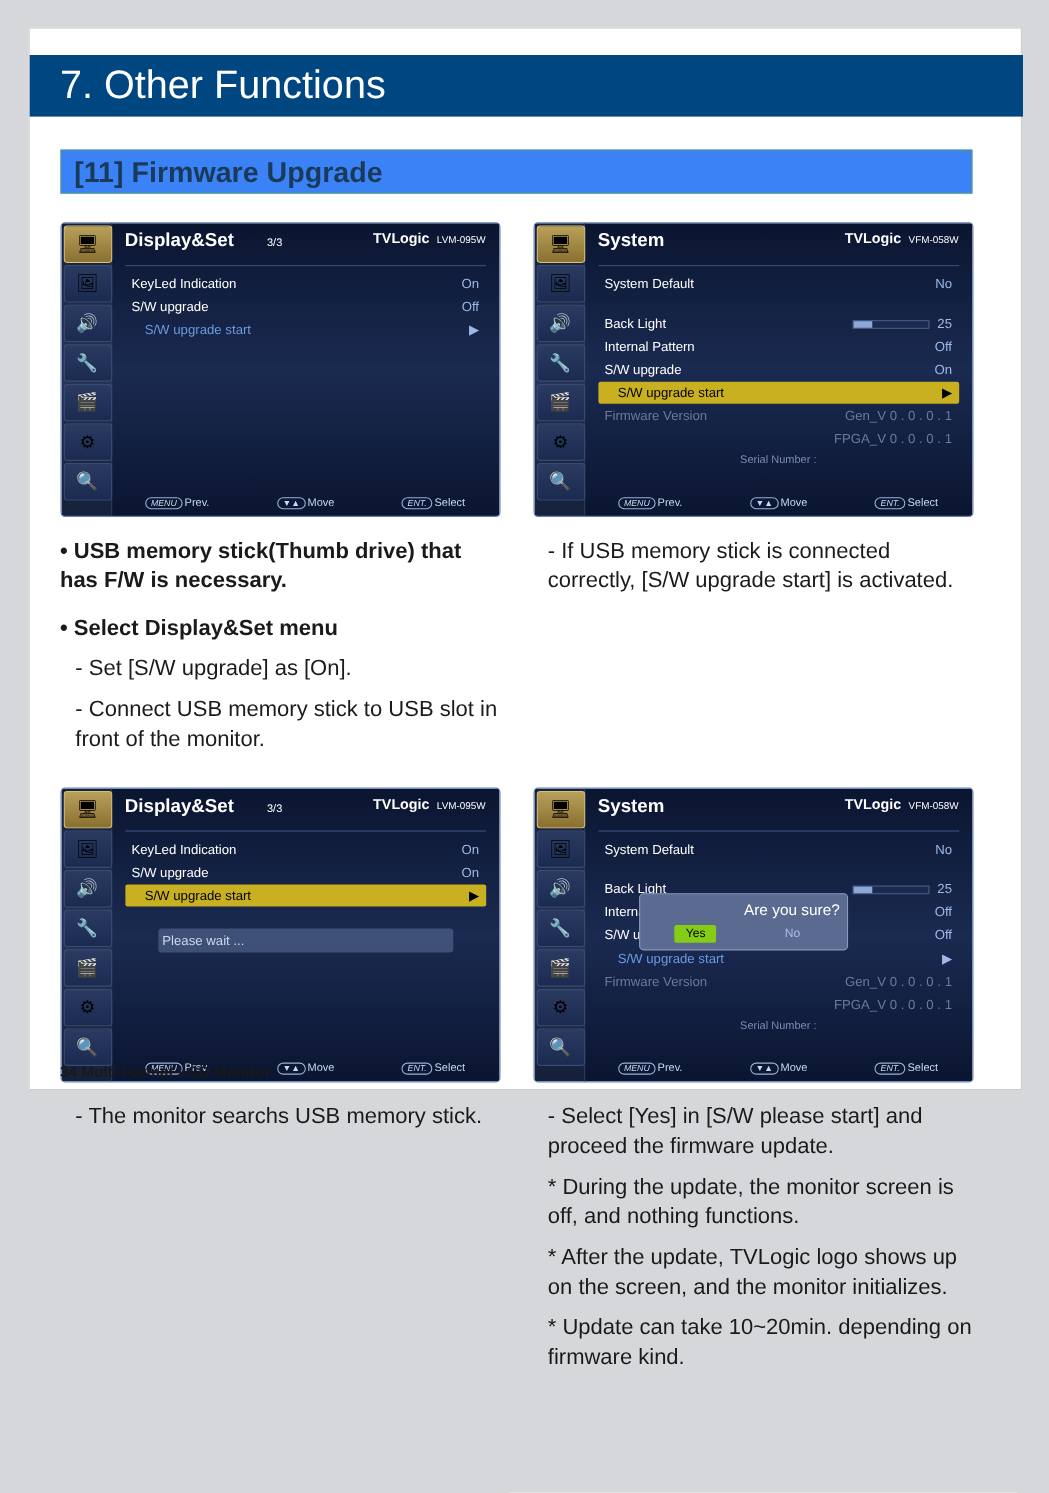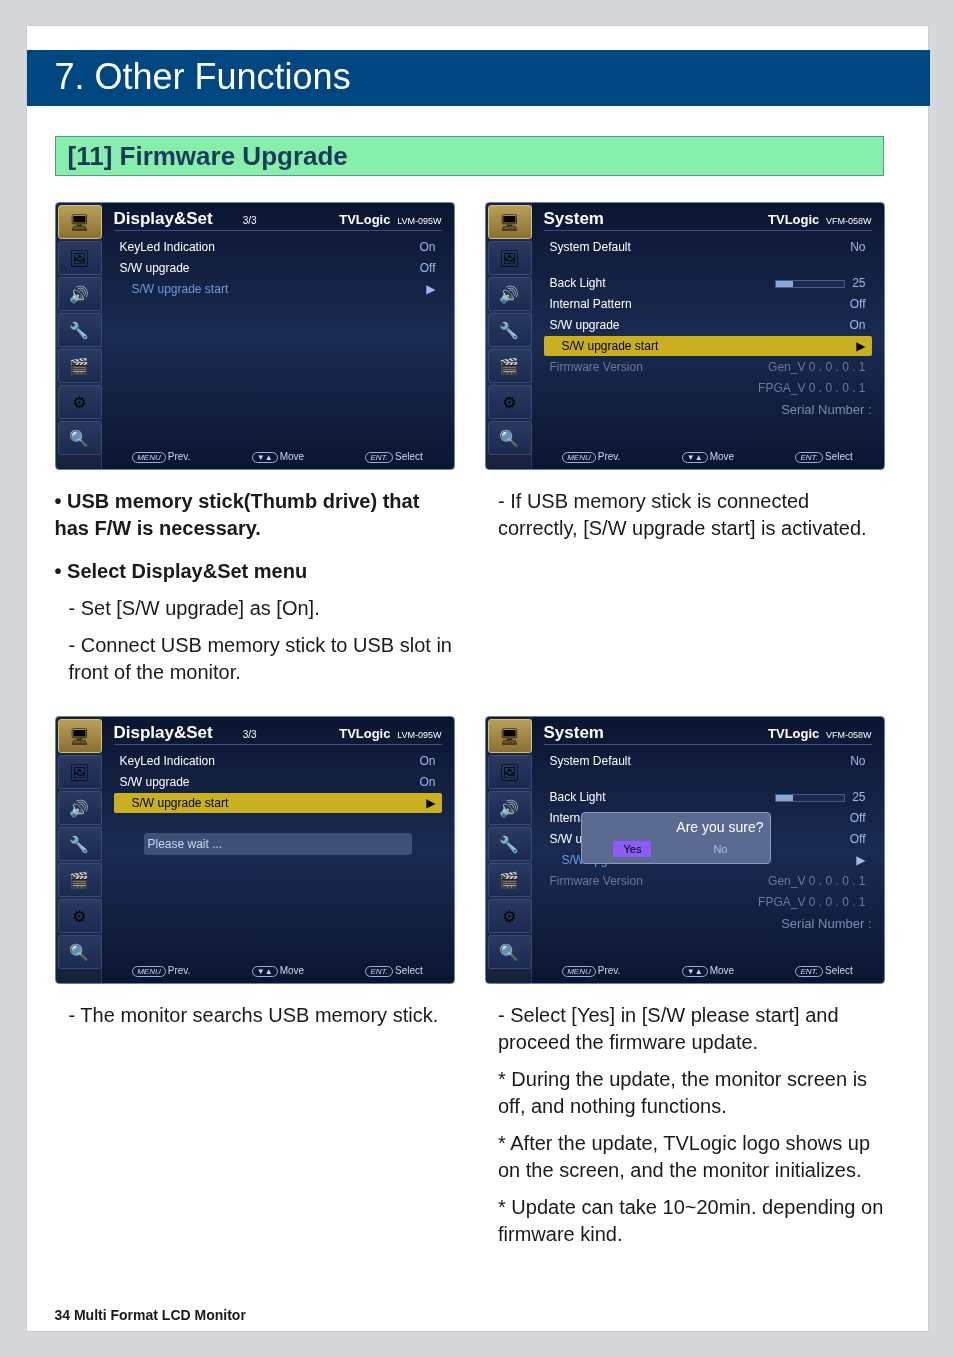--- a/index.html
+++ b/index.html
@@ -1,50 +1,50 @@
 <!DOCTYPE html>
 <html><head>
 <meta charset="utf-8">
 <style>
 *{box-sizing:border-box;margin:0;padding:0;font-family:Arial,Helvetica,sans-serif}
 body{background:#d5d7da;width:954px;height:1357px;overflow:hidden}
-.page{background:#fff;width:903px;height:1307px;margin:25px auto 0;position:relative;border:1px solid #ccc}
+.page{background:#fff;width:903px;height:966px;margin:25px auto 0;position:relative;border:1px solid #ccc}
 .hdr-bar{background:#004680;height:56px;position:absolute;top:24px;left:0;width:903px}
 .hdr-bar h1{color:#fff;font-size:36px;font-weight:400;padding:6px 0 0 28px;font-family:'Arial Narrow',Arial}
-.sub-bar{position:absolute;top:110px;left:28px;right:44px;background:#86efac;border:1px solid #598;height:40px}
+.sub-bar{position:absolute;top:110px;left:28px;right:44px;background:#3b82f6;border:1px solid #598;height:40px}
 .sub-bar h2{color:#1a3a5a;font-size:26px;font-weight:700;padding:4px 0 0 12px;font-family:'Arial Narrow',Arial}
 .content{position:absolute;top:176px;left:28px;right:44px;bottom:70px}
 .row{display:flex;gap:30px}
 .col{flex:1}
 .osd{width:400px;height:268px;background:linear-gradient(#0a1530,#1a2a50,#0a1530);border:1px solid #6080b8;border-radius:4px;display:flex;position:relative}
 .osd-tabs{width:46px;background:rgba(255,255,255,.05);border-right:1px solid #2a3a60}
 .tab{width:44px;height:34px;margin:2px 0 0 2px;border:1px solid #3a4a70;border-radius:3px;background:linear-gradient(#2a3a60,#1a2a50);display:flex;align-items:center;justify-content:center;font-size:16px}
 .tab.sel{background:linear-gradient(#b8a05a,#8a7030);border-color:#d8c070}
 .osd-body{flex:1;padding:6px 12px;color:#fff;font-size:12px;position:relative}
-.osd-title-row{display:flex;justify-content:space-between;align-items:center;border-bottom:1px solid #3a5080;padding-bottom:1px;margin-bottom:6px}
+.osd-title-row{display:flex;justify-content:space-between;align-items:flex-start;border-bottom:1px solid #3a5080;padding-bottom:12px;margin-bottom:6px}
 .osd-title{font-size:17px;font-weight:700}
 .osd-brand{font-size:13px;font-weight:700}
 .osd-model{font-size:9px}
 .osd-pg{font-size:10px;margin-left:30px}
 .osd-item{display:flex;justify-content:space-between;padding:3px 6px;margin:1px 0}
 .osd-item.hl{background:#c8b020;color:#000;border-radius:2px}
 .osd-item .lbl.sub{padding-left:12px;color:#6a9ae0}
 .osd-item.hl .lbl.sub{color:#000}
 .osd-item .val{color:#9db8e8}
 .osd-item.hl .val{color:#000}
 .osd-item .dim{color:#6a7a9a}
 .osd-footer{position:absolute;bottom:6px;left:0;right:0;display:flex;justify-content:space-around;font-size:10px;color:#c8d8f0}
 .pill{display:inline-block;border:1px solid #9ab0d8;border-radius:8px;padding:0 4px;font-size:8px;margin-right:2px;font-style:italic}
 .pleasewait{text-align:left;background:rgba(100,120,160,.5);padding:4px;margin:20px 30px;border-radius:3px;color:#c8d8f0}
-.serial{text-align:right;color:#7a8ab0;font-size:13px;margin-top:4px}
+.serial{text-align:center;color:#7a8ab0;font-size:10px;margin-top:4px}
 .dialog{position:absolute;top:95px;left:95px;width:190px;background:#5a6a90;border:1px solid #8a9ac0;border-radius:4px;padding:6px;text-align:right}
 .dialog-t{color:#fff;font-size:14px;margin-bottom:6px}
 .dialog-btns{display:flex;justify-content:space-around}
 .dialog-btn{color:#a8c0e8;font-size:11px;padding:2px 10px}
-.dialog-btn.sel{background:#8b5cf6;color:#000;border-radius:2px}
+.dialog-btn.sel{background:#84cc16;color:#000;border-radius:2px}
 .bar{display:inline-block;width:70px;height:8px;background:#1a2a50;border:1px solid #4a5a80;position:relative;vertical-align:middle}
 .bar-fill{position:absolute;left:0;top:0;bottom:0;width:25%;background:#8aa8d8}
 .text{font-size:20px;line-height:1.35;color:#1a1a1a;margin-top:18px}
 .text p{margin-bottom:10px}
 .text .b{font-weight:700}
 .text .ind{padding-left:14px}
 .footer{position:absolute;bottom:8px;left:28px;font-size:14px;font-weight:700;color:#1a1a1a}
 </style>
 </head>
 <body>

